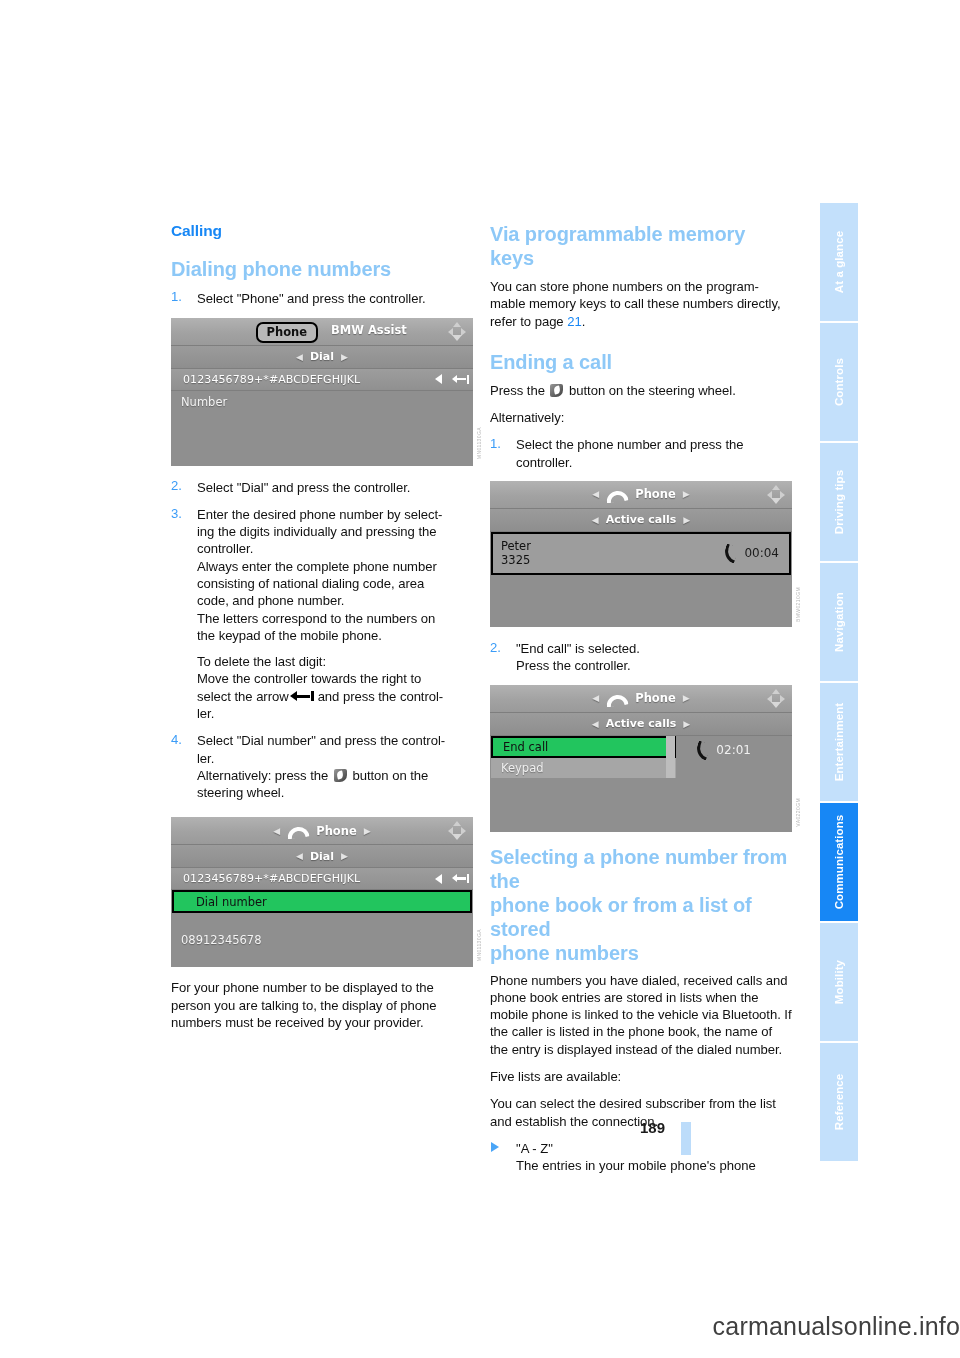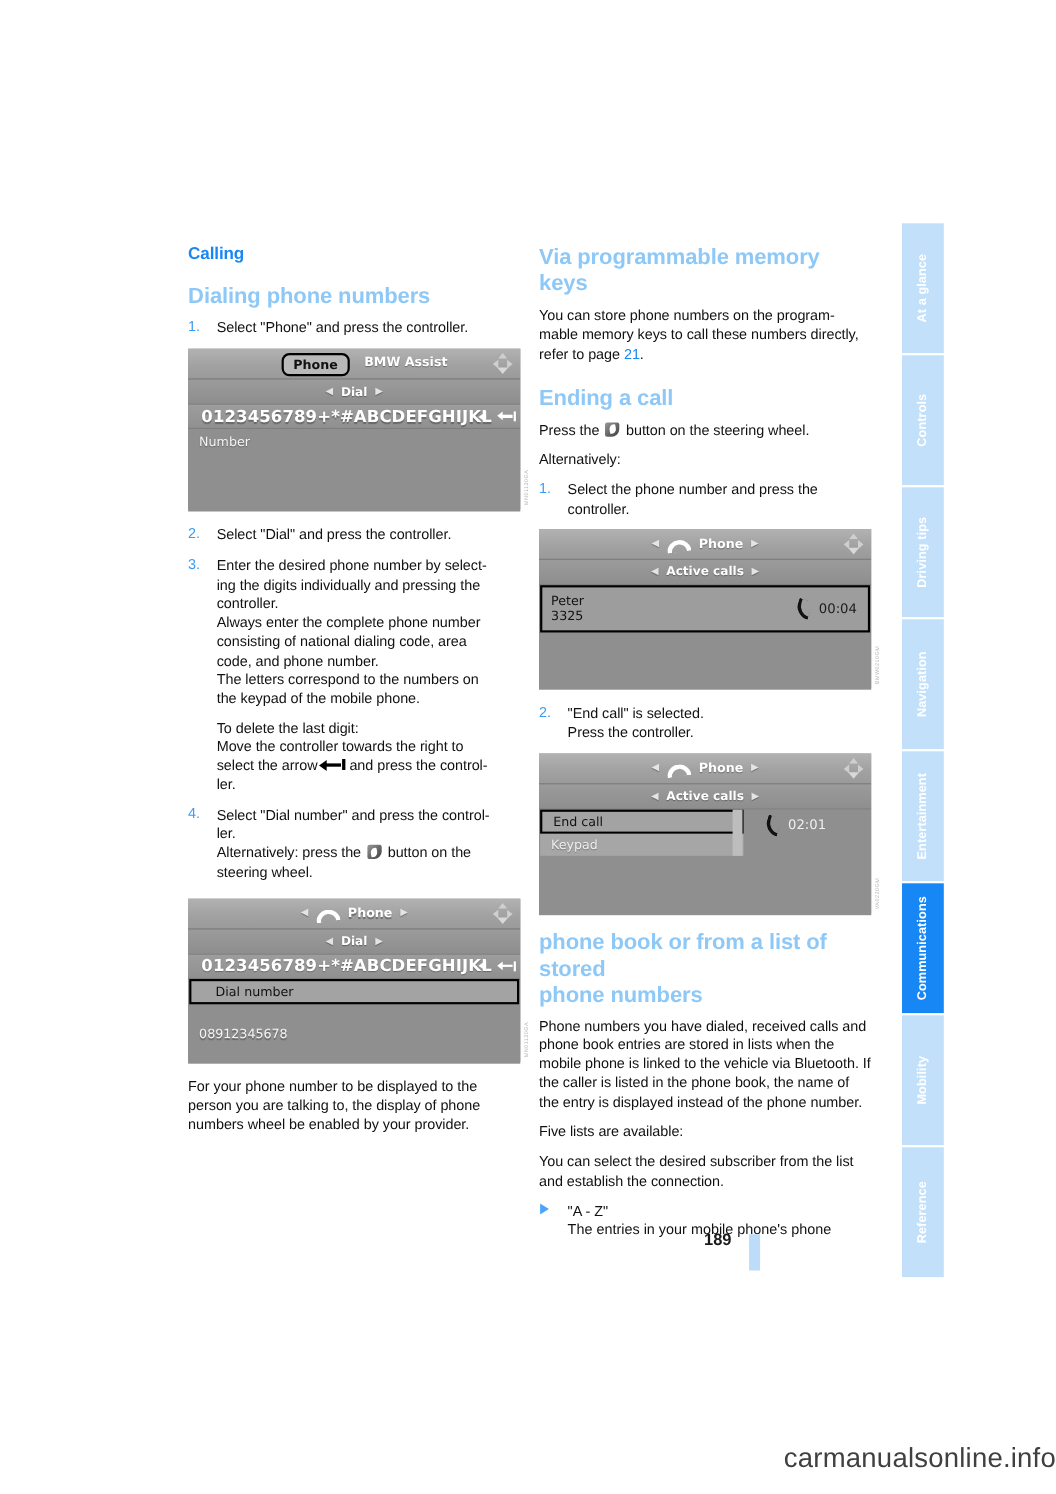--- a/index.html
+++ b/index.html
@@ -234,22 +234,22 @@
   .shot .keyrow {
     height: 21px;
     background: linear-gradient(to bottom,#9d9d9d 0%,#909090 100%);
     display: flex;
     align-items: center;
     padding-left: 12px;
     border-bottom: 1px solid #7e7e7e;
     position: relative;
   }
   .shot .keyrow .keys {
-    font-size: 15px;
-    font-weight: bold;
+    font-size: 11px;
+    font-weight: normal;
     color: #fff;
     letter-spacing: 0.1px;
     text-shadow: 0 1px 1px rgba(0,0,0,.3);
   }
   .shot .keyrow .kicons {
     position: absolute;
     right: 4px;
     top: 0;
     height: 21px;
     display: flex;
@@ -278,21 +278,21 @@
     height: 22px;
     display: flex;
     align-items: center;
     padding-left: 10px;
     font-size: 11.5px;
     color: #fff;
     text-shadow: 0 1px 1px rgba(0,0,0,.3);
   }
   .shot .item.white-lbl { color:#f4f4f4; }
   .shot .item.sel {
-    background: #a3a3a3;
+    background: #22c55e;
     color: #111;
     text-shadow: none;
     border: 2px solid #000;
     box-sizing: border-box;
     margin: 0 1px;
   }
   .shot .item.lite {
     background: #a6a6a6;
     color: #efefef;
     margin: 0 1px;
@@ -529,21 +529,21 @@
       <div class="panel" style="height:77px;">
         <div class="item sel" style="height:23px;padding-left:22px;">Dial number</div>
         <div class="item white-lbl" style="margin-top:16px;">08912345678</div>
       </div>
       <div class="scode">MN01130GA</div>
     </div>
 
     <p class="body">
       <span>For your phone number to be displayed to the</span>
       <span>person you are talking to, the display of phone</span>
-      <span>numbers wheel be enabled by your provider.</span>
+      <span>numbers must be received by your provider.</span>
     </p>
   </div>
 
   <div class="col" id="col-right">
 
     <h2 class="sub">Via programmable memory keys</h2>
     <p class="body">
       <span>You can store phone numbers on the program-</span>
       <span>mable memory keys to call these numbers</span>
       <span>directly, refer to page</span>
@@ -637,31 +637,32 @@
         </div>
         <div style="position:absolute; left:68%; top:6px; display:flex; align-items:center; gap:7px;">
           <span class="callicon" style="filter:invert(0);"></span>
           <span class="timer" style="color:#f0f0f0;">02:01</span>
         </div>
       </div>
       <div class="scode">VA0220GM</div>
     </div>
 
     <h2 class="sub tight" style="margin-top:6px;">
+      <span style="display:block;">Selecting a phone number from the</span>
       <span style="display:block;">phone book or from a list of stored</span>
       <span style="display:block;">phone numbers</span>
     </h2>
 
     <p class="body">
       <span>Phone numbers you have dialed, received calls</span>
       <span>and phone book entries are stored in lists when</span>
       <span>the mobile phone is linked to the vehicle via</span>
       <span>Bluetooth. If the caller is listed in the phone</span>
       <span>book, the name of the entry is displayed instead</span>
-      <span>of the phone number.</span>
+      <span>of the dialed number.</span>
     </p>
 
     <p class="body">Five lists are available:</p>
 
     <p class="body">
       <span>You can select the desired subscriber from the</span>
       <span>list and establish the connection.</span>
     </p>
 
     <div class="bullet">

